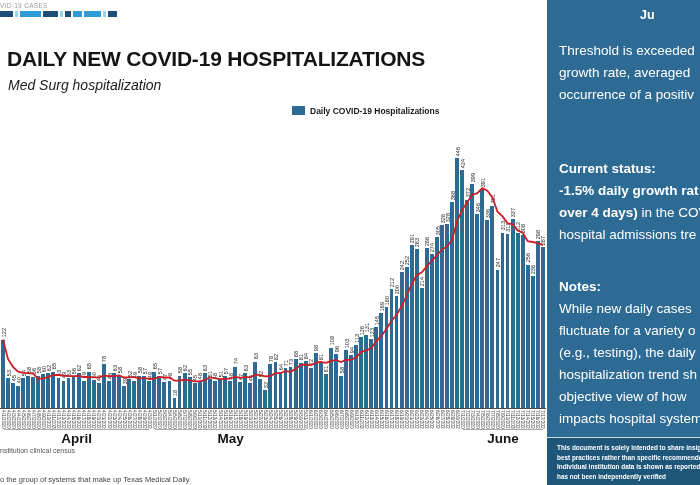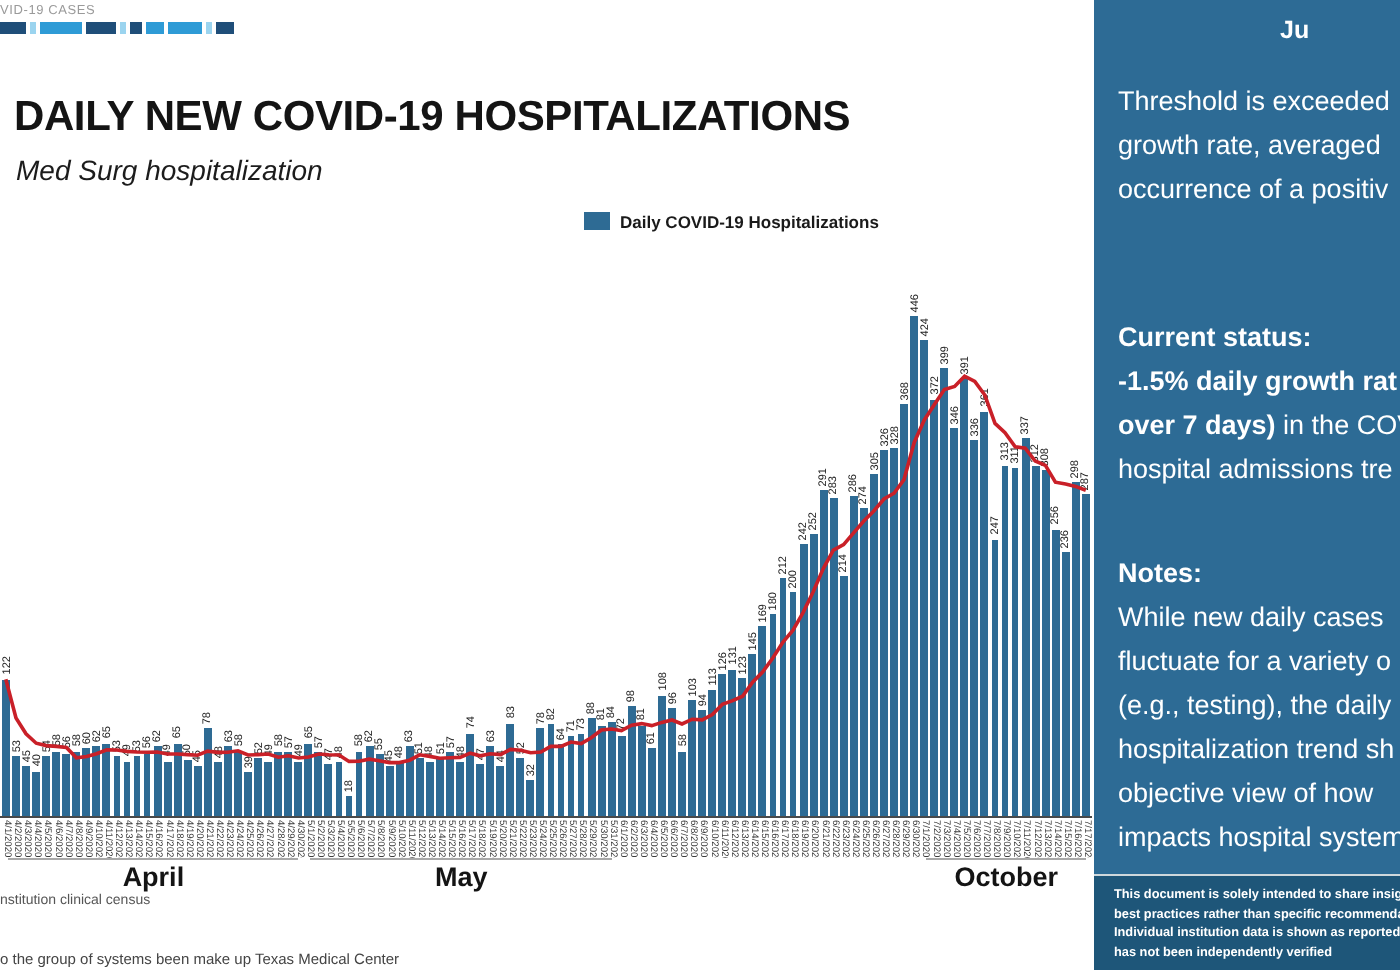--- a/index.html
+++ b/index.html
@@ -414,41 +414,41 @@
       <div class="month" style="left:0.0px;width:151.4px">
         <div class="month-line"></div>
         <div class="month-label">April</div>
       </div>
       <div class="month" style="left:151.4px;width:156.4px">
         <div class="month-line"></div>
         <div class="month-label">May</div>
       </div>
       <div class="month" style="left:459.2px;width:85.8px">
         <div class="month-line"></div>
-        <div class="month-label">October</div>
+        <div class="month-label">June</div>
       </div>
     </div>
 
   <div class="census">nstitution clinical census</div>
-  <div class="group-note">o the group of systems been make up Texas Medical Center</div>
+  <div class="group-note">o the group of systems that make up Texas Medical Daily</div>
 </div>
 
 <div class="sidebar">
   <div class="sb-date">Ju</div>
 
   <div class="sb-block" style="top:40px;">
     <div class="sb-line">Threshold is exceeded</div>
     <div class="sb-line">growth rate, averaged</div>
     <div class="sb-line">occurrence of a positiv</div>
   </div>
 
   <div class="sb-block" style="top:158px;">
     <div class="sb-h">Current status:</div>
     <div class="sb-line sb-bold">-1.5% daily growth rat</div>
-    <div class="sb-line"><span class="sb-bold">over 7 days)</span><span> in the COV</span></div>
+    <div class="sb-line"><span class="sb-bold">over 4 days)</span><span> in the COV</span></div>
     <div class="sb-line">hospital admissions tre</div>
   </div>
 
   <div class="sb-block" style="top:276px;">
     <div class="sb-h">Notes:</div>
     <div class="sb-line">While new daily cases</div>
     <div class="sb-line">fluctuate for a variety o</div>
     <div class="sb-line">(e.g., testing), the daily</div>
     <div class="sb-line">hospitalization trend sh</div>
     <div class="sb-line">objective view of how</div>

